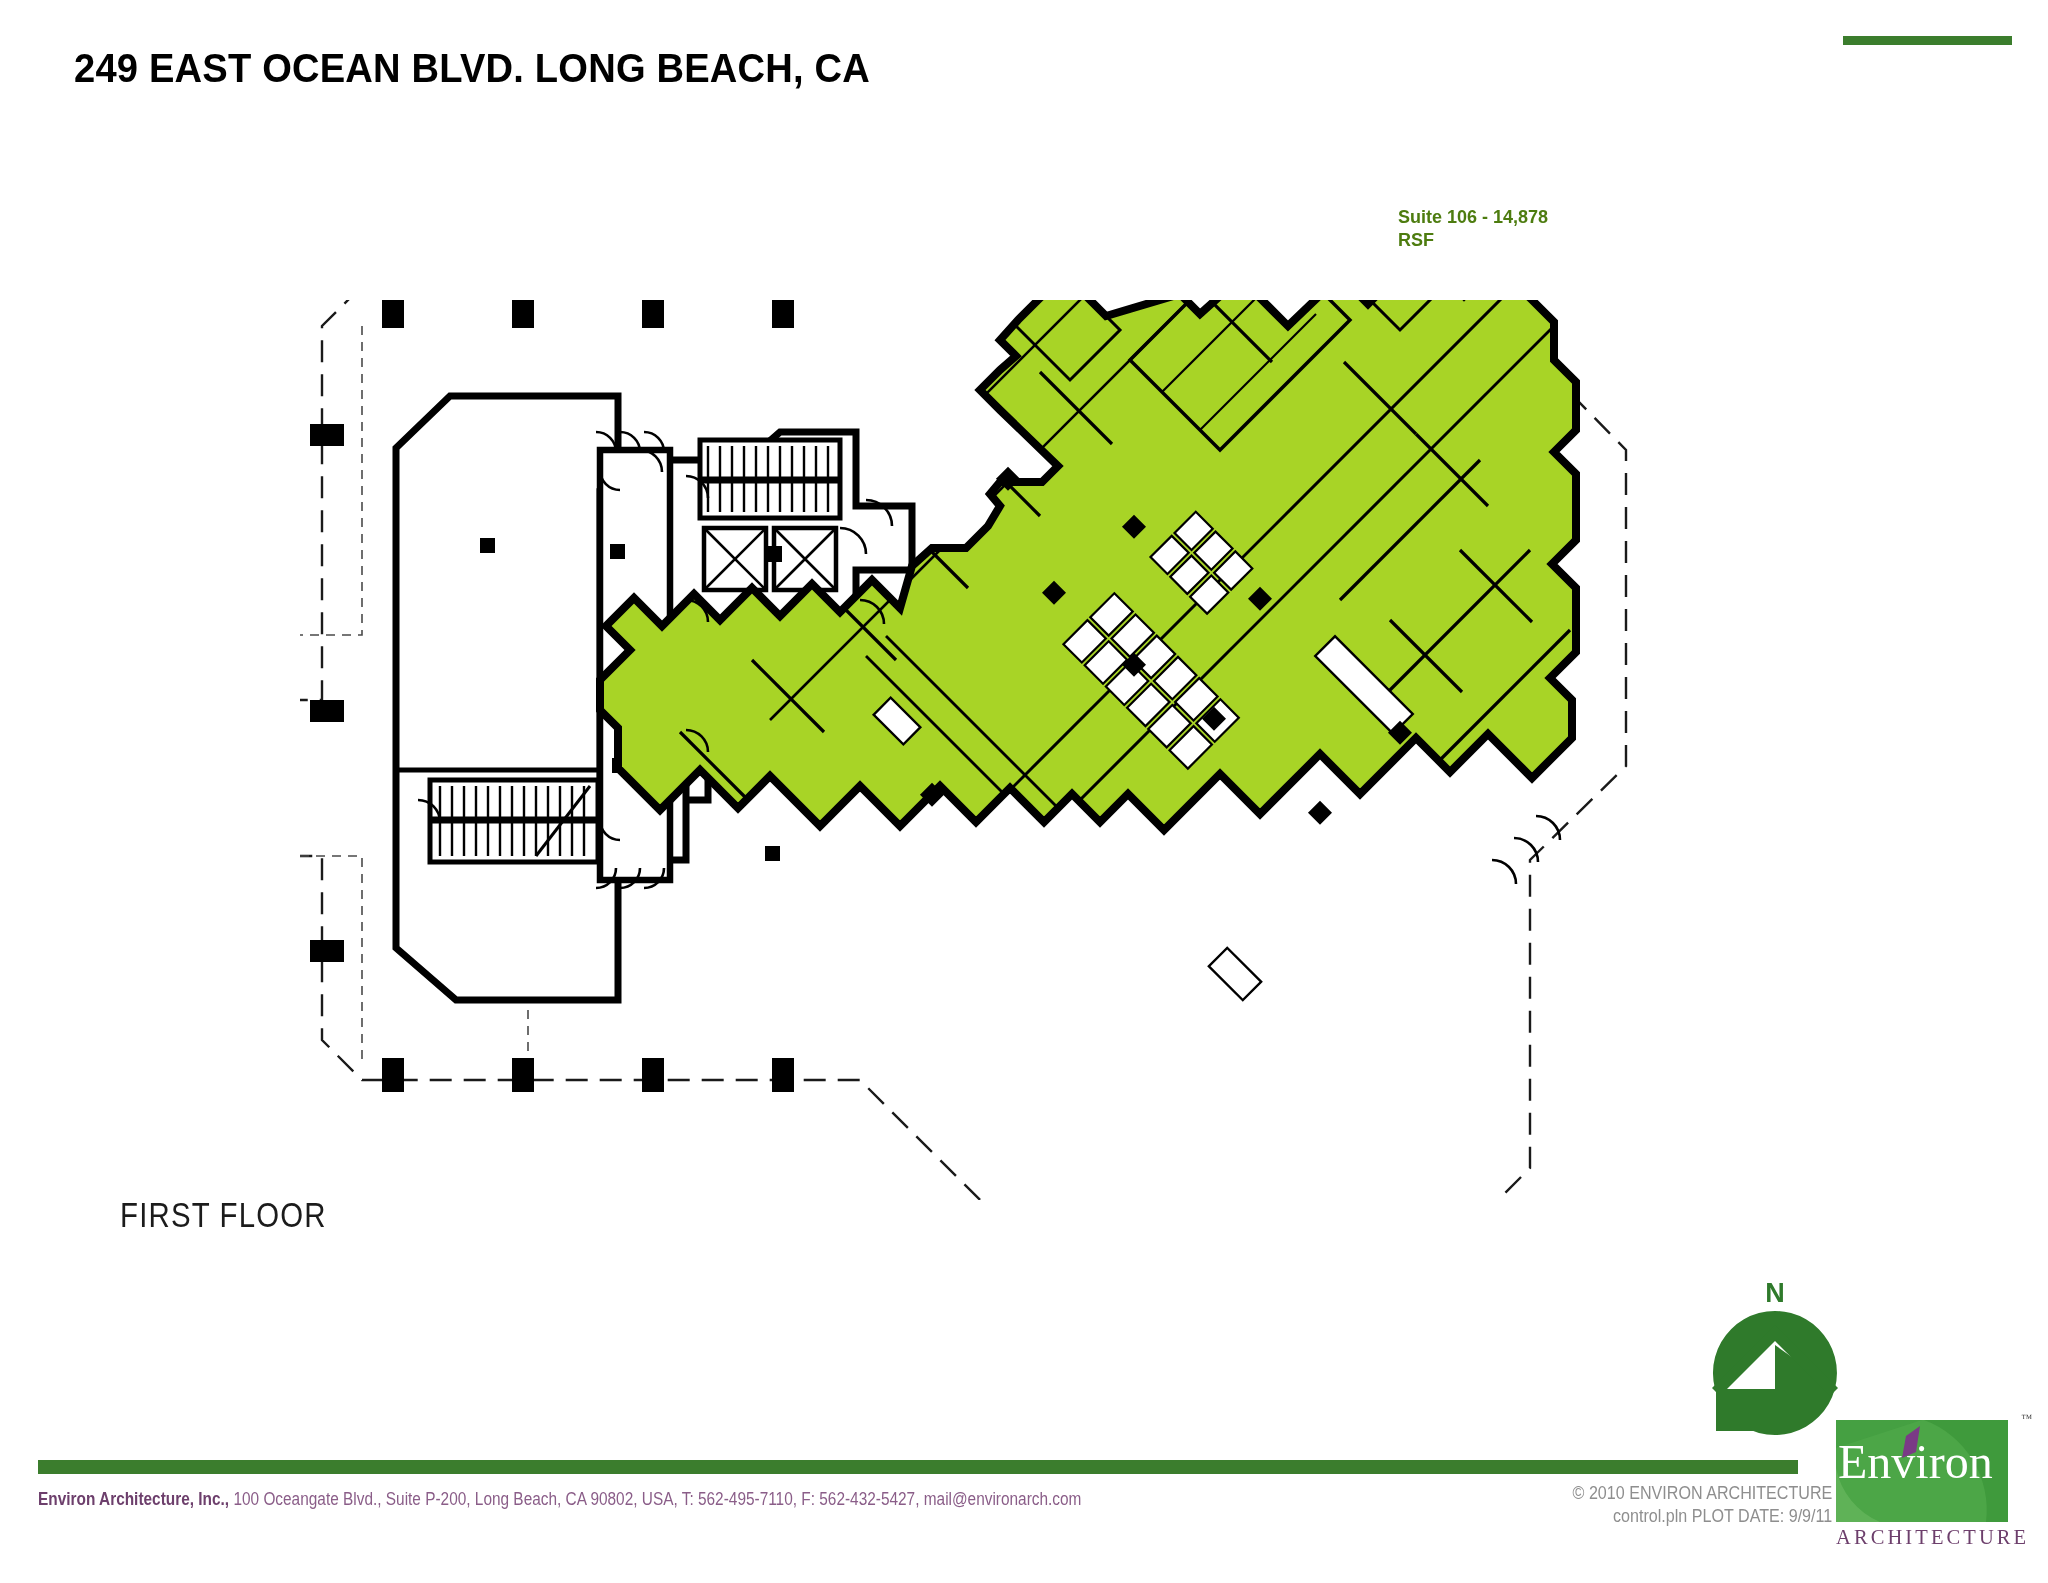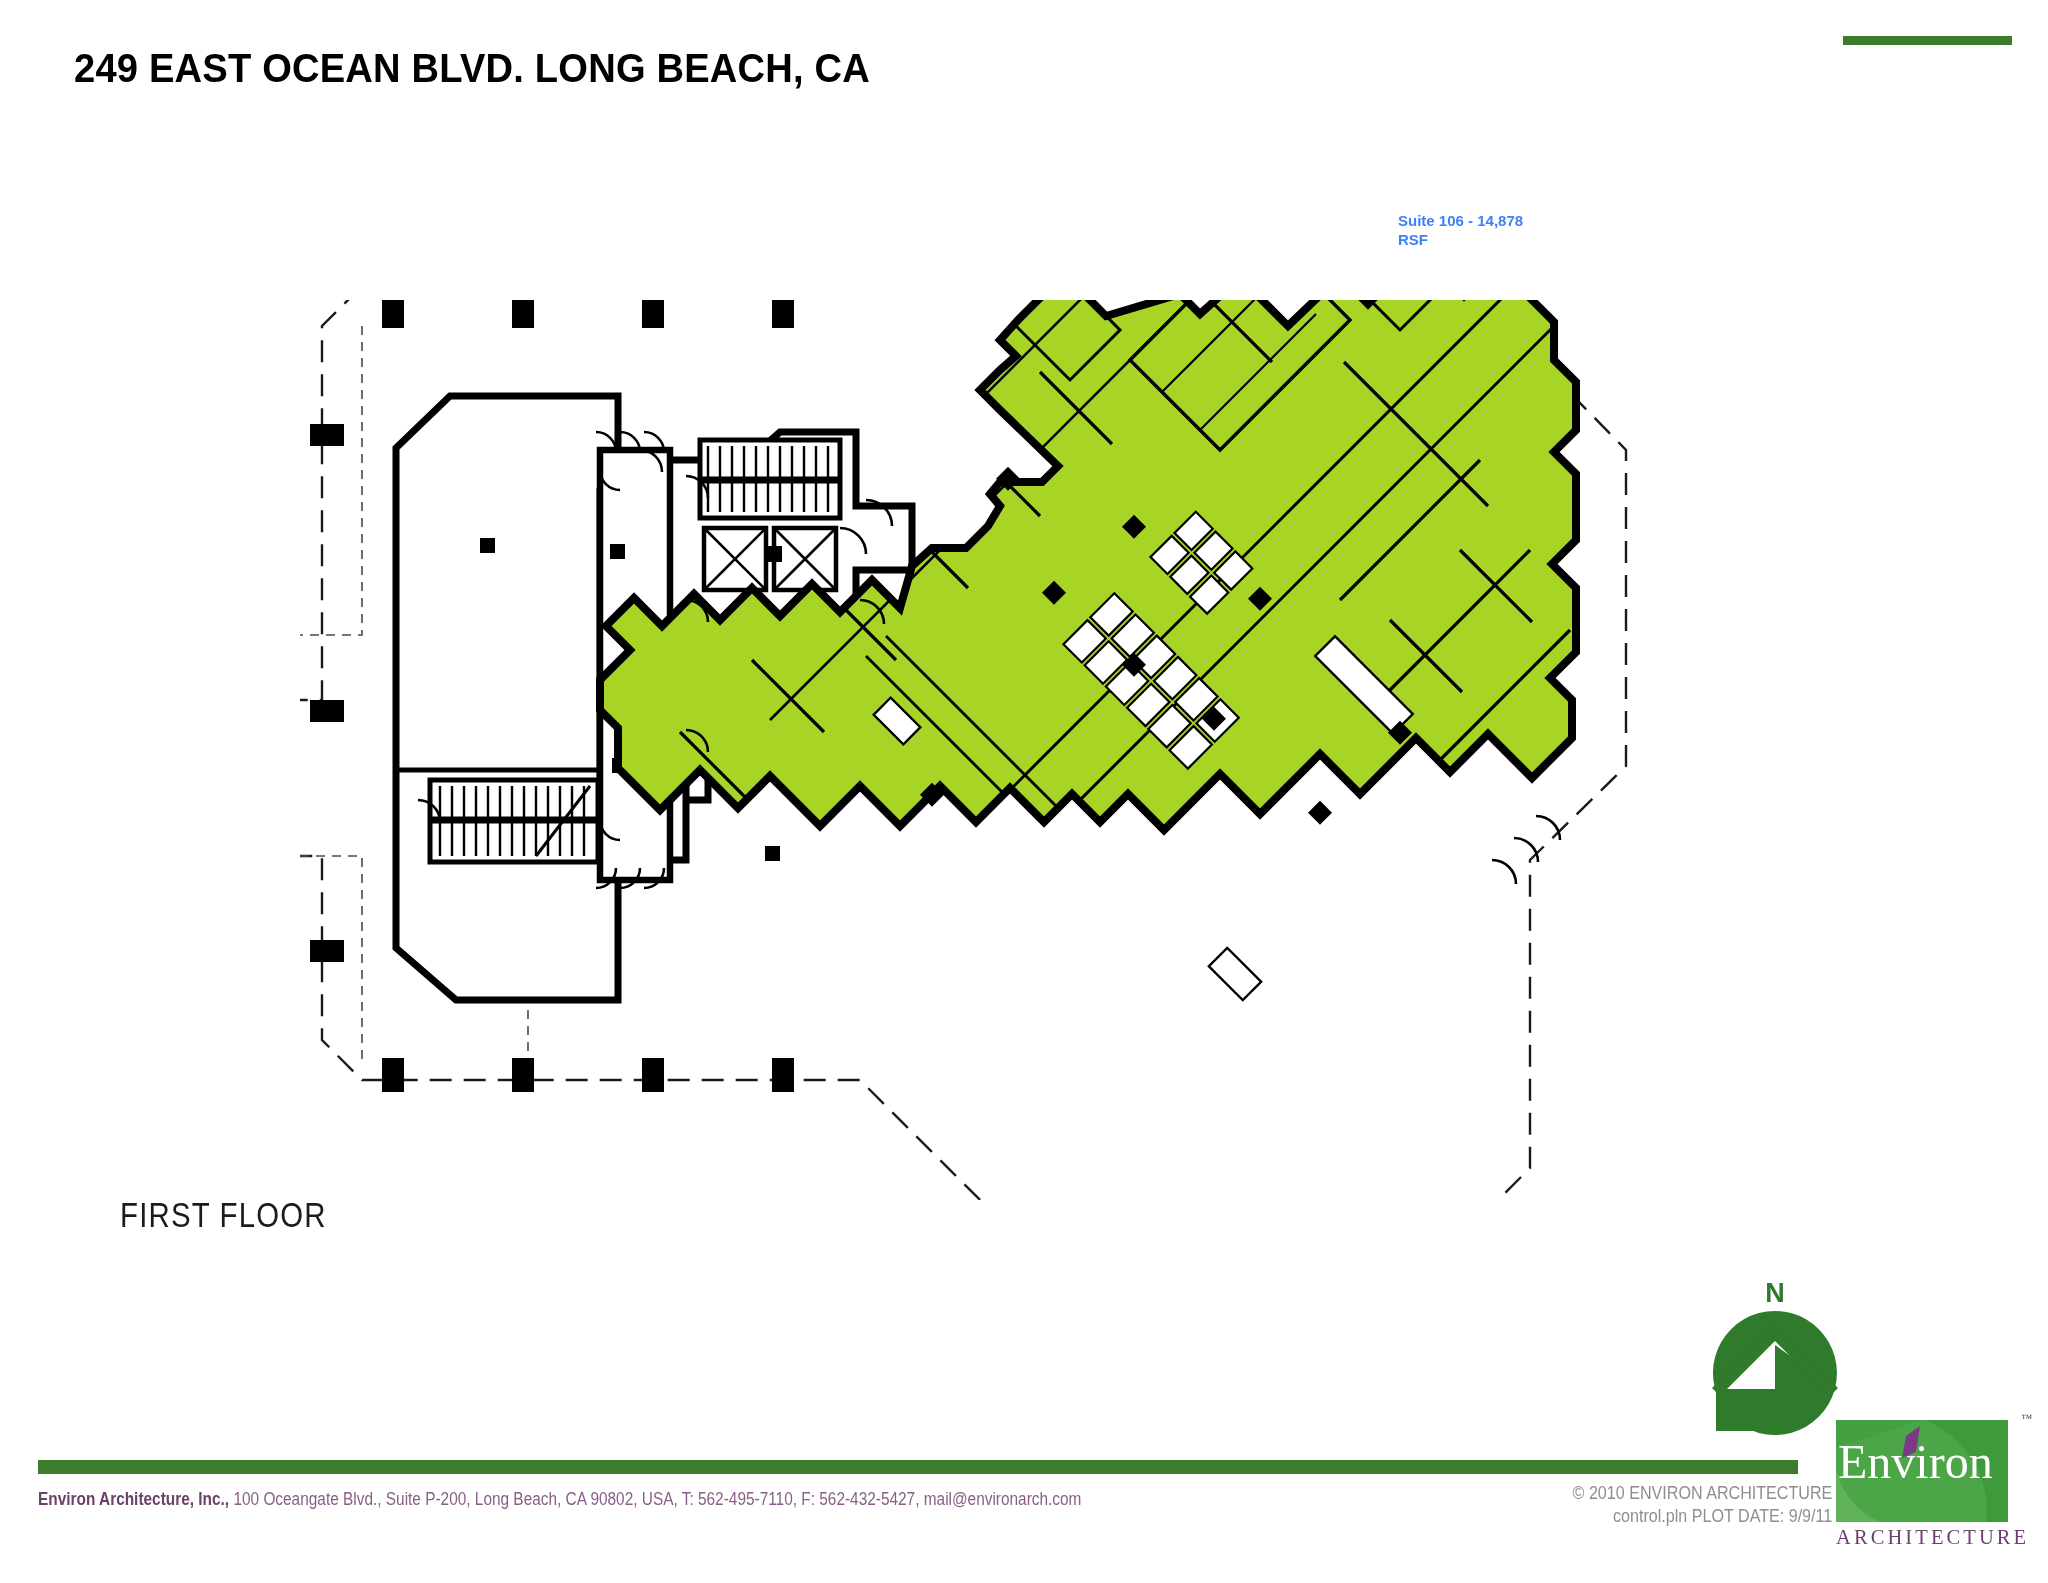--- a/index.html
+++ b/index.html
@@ -36,27 +36,27 @@
     top: 36px;
     width: 169px;
     height: 9px;
     background: #3b7d2d;
   }
 
   
   #suite-callout {
     position: absolute;
     left: 1398px;
-    top: 212px;
+    top: 206px;
     width: 260px;
     font-family: "Liberation Sans", sans-serif;
-    font-size: 15px;
+    font-size: 18px;
     font-weight: bold;
     line-height: 1.25;
-    color: #3b82f6;
+    color: #4d7c0f;
   }
 
   
   #floor-label {
     position: absolute;
     left: 120px;
     top: 1195px;
     font-family: "Liberation Sans", sans-serif;
     font-size: 35px;
     font-weight: 300;

